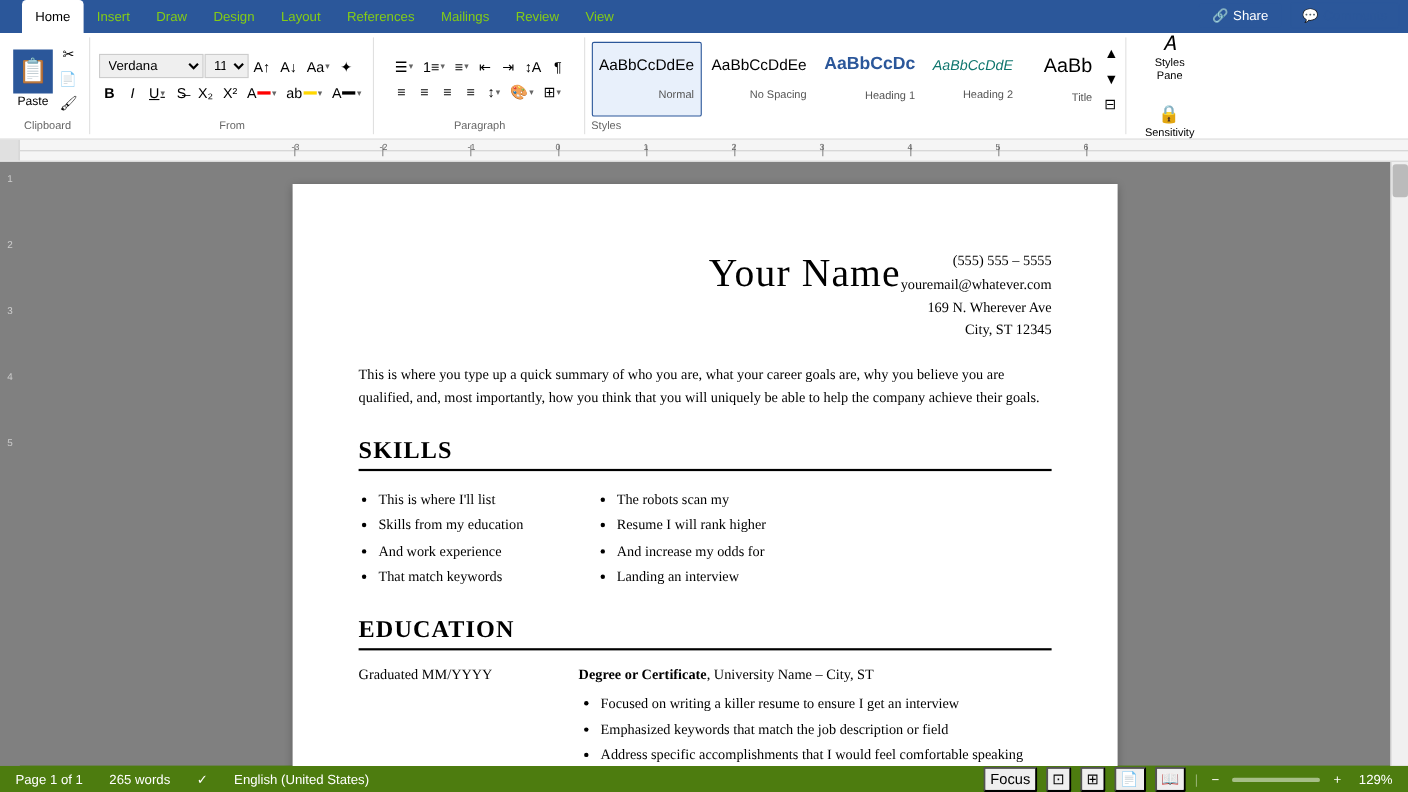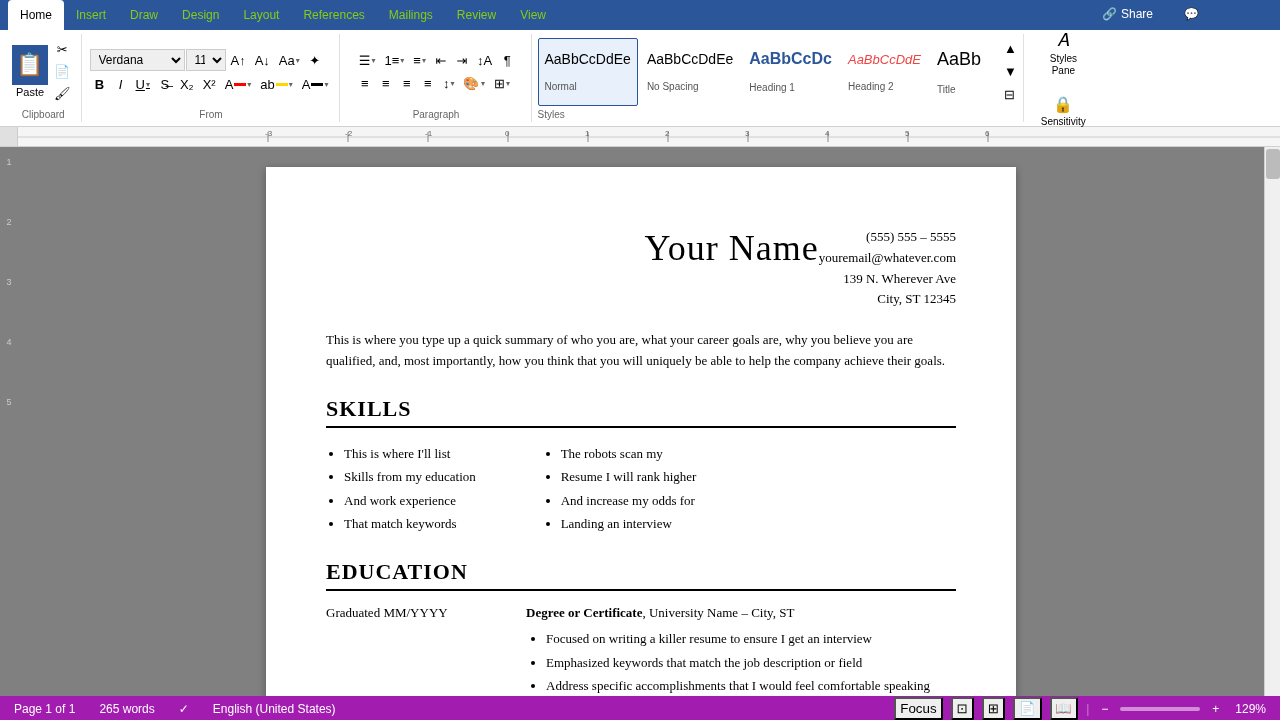--- a/index.html
+++ b/index.html
@@ -17,21 +17,21 @@
     .font-size-select { border: 1px solid #ccc; padding: 2px 4px; font-size: 12px; width: 40px; height: 22px; cursor: pointer; }
 
     .btn-row { display: flex; align-items: center; gap: 1px; }
 
     .icon-btn { border: 1px solid transparent; background: transparent; cursor: pointer; padding: 1px 3px; border-radius: 2px; font-size: 13px; display: flex; align-items: center; gap: 1px; min-width: 20px; justify-content: center; height: 20px; }
     .icon-btn.bold { font-weight: bold; }
     .icon-btn.italic { font-style: italic; }
     .icon-btn.underline { text-decoration: underline; }
 
     .dropdown-arrow { font-size: 8px; color: #666; }
-    .style-item { border: 1px solid transparent; padding: 2px 6px; cursor: pointer; border-radius: 2px; min-width: 70px; text-align: center; height: 68px; display: flex; flex-direction: column; align-items: flex-start; justify-content: center; gap: 14px; }
+    .style-item { border: 1px solid transparent; padding: 2px 6px; cursor: pointer; border-radius: 2px; min-width: 70px; text-align: center; height: 68px; display: flex; flex-direction: column; align-items: flex-end; justify-content: center; gap: 14px; }
     .style-item.active { border-color: #2b579a; background: #e8f0fb; }
     .style-item-text { font-size: 14px; }
     .style-item-label { font-size: 10px; color: #555; }
 
     .gallery-more { cursor: pointer; padding: 2px; display: flex; flex-direction: column; gap: 2px; align-self: stretch; justify-content: space-around; }
     .right-btn { cursor: pointer; padding: 4px 6px; border: 1px solid transparent; border-radius: 2px; display: flex; flex-direction: column; align-items: center; gap: 2px; font-size: 10px; text-align: center; }
 
     
     .ruler { background: #f5f5f5; height: 20px; border-bottom: 1px solid #d0d0d0; display: flex; align-items: center; font-size: 10px; color: #666; overflow: hidden; position: relative; }
 
@@ -55,33 +55,33 @@
 
     .education-section { margin-bottom: 24px; }
     .edu-row { display: flex; gap: 40px; font-size: 13px; }
     .edu-date { width: 160px; flex-shrink: 0; margin-top: 0; }
     .edu-detail { flex: 1; }
     .edu-degree { font-size: 13px; margin-bottom: 6px; }
     .edu-degree strong { font-weight: bold; }
     .edu-bullets ul { list-style: disc; padding-left: 20px; font-size: 13px; line-height: 1.8; }
 
     
-    .status-bar { background: #a21caf; height: 25px; display: flex; align-items: center; padding: 0 10px; color: #fff; font-size: 12px; gap: 16px; justify-content: space-between; }
+    .status-bar { background: #4d7c0f; height: 25px; display: flex; align-items: center; padding: 0 10px; color: #fff; font-size: 12px; gap: 16px; justify-content: space-between; }
     .status-left { display: flex; gap: 16px; align-items: center; }
     .status-right { display: flex; gap: 8px; align-items: center; }
     .status-btn { cursor: pointer; padding: 2px 4px; border-radius: 2px; display: flex; align-items: center; gap: 4px; }
 
     .zoom-slider { width: 80px; height: 4px; background: rgba(255,255,255,0.5); border-radius: 2px; cursor: pointer; }
     .share-btn { background: #2b579a; color: white; border: none; padding: 4px 12px; border-radius: 3px; cursor: pointer; font-size: 12px; display: flex; align-items: center; gap: 4px; }
     .comments-btn { background: transparent; color: #2b579a; border: 1px solid #2b579a; padding: 4px 10px; border-radius: 3px; cursor: pointer; font-size: 12px; display: flex; align-items: center; gap: 4px; }
   </style>
 </head>
 <body>
 
-<div style="background:#2b579a; display:flex; align-items:flex-end; height:30px; padding-left:8px; padding-right:8px; justify-content:space-between;">
+<div style="background:#2b579a; display:flex; align-items:flex-end; height:30px; padding-left:20px; padding-right:8px; justify-content:space-between;">
   <div style="display:flex; align-items:flex-end;">
     <div class="ribbon-tab active">Home</div>
     <div class="ribbon-tab">Insert</div>
     <div class="ribbon-tab">Draw</div>
     <div class="ribbon-tab">Design</div>
     <div class="ribbon-tab">Layout</div>
     <div class="ribbon-tab">References</div>
     <div class="ribbon-tab">Mailings</div>
     <div class="ribbon-tab">Review</div>
     <div class="ribbon-tab">View</div>
@@ -176,21 +176,21 @@
       </div>
       <div class="style-item">
         <div class="style-item-text">AaBbCcDdEe</div>
         <div class="style-item-label">No Spacing</div>
       </div>
       <div class="style-item">
         <div class="style-item-text" style="font-size:16px;font-weight:bold;color:#2b579a;">AaBbCcDc</div>
         <div class="style-item-label">Heading 1</div>
       </div>
       <div class="style-item">
-        <div class="style-item-text" style="font-size:13px;font-style:italic;color:#ef4444;">AaBbCcDdE</div>
+        <div class="style-item-text" style="font-size:13px;font-style:italic;color:#0f766e;">AaBbCcDdE</div>
         <div class="style-item-label">Heading 2</div>
       </div>
       <div class="style-item">
         <div class="style-item-text" style="font-size:18px;">AaBb</div>
         <div class="style-item-label">Title</div>
       </div>
       <div class="gallery-more">
         <span>▲</span>
         <span>▼</span>
         <span>⊟</span>
@@ -251,21 +251,21 @@
     <span>5</span>
   </div>
   <div class="doc-container">
     <div class="doc-page">
 
       <div class="doc-header-block">
         <div class="doc-name">Your Name</div>
         <div class="doc-contact">
           <div>(555) 555 – 5555</div>
           <div>youremail@whatever.com</div>
-          <div>139 N. Wherever Ave</div>
+          <div>169 N. Wherever Ave</div>
           <div>City, ST 12345</div>
         </div>
       </div>
 
       <div class="doc-summary">This is where you type up a quick summary of who you are, what your career goals are, why you believe you are qualified, and, most importantly, how you think that you will uniquely be able to help the company achieve their goals.</div>
 
       <div>
         <div class="section-heading">SKILLS</div>
         <div class="skills-grid">
           <div class="skills-col">

